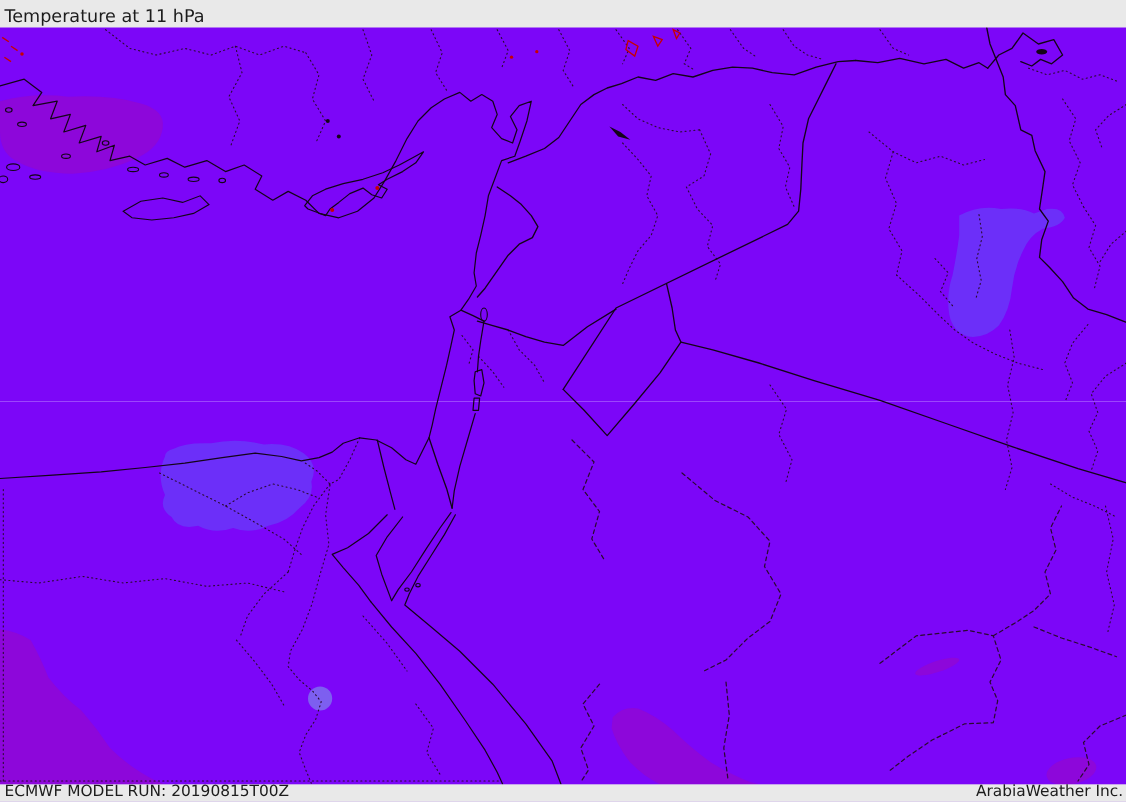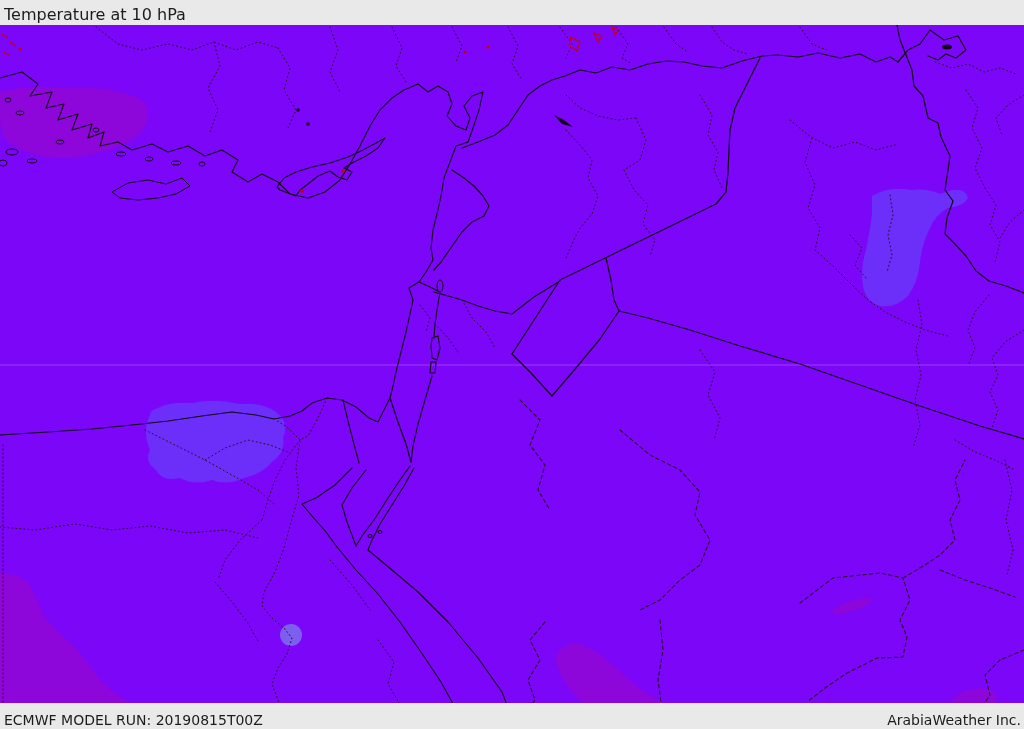--- a/index.html
+++ b/index.html
@@ -7,21 +7,21 @@
     position:relative;width:1024px;height:729px;overflow:hidden;
     font-family:"DejaVu Sans","Liberation Sans",sans-serif;
     background:var(--base-shade,#7c06f8);
   }
   .bar{
     position:absolute;left:0;width:1024px;background:var(--bar-background,#e9e9e9);
     color:var(--bar-text,#1c1c1c);display:flex;justify-content:space-between;align-items:flex-end;
     box-sizing:border-box;z-index:5;
   }
   #topbar{top:0;height:25px;font-size:16px;padding:0 3px 1px 4px;}
-  #botbar{bottom:0;height:26px;font-size:14px;padding:0 3px 1px 4px;}
+  #botbar{bottom:0;height:16px;font-size:14px;padding:0 3px 1px 4px;}
   .bar span{white-space:nowrap;}
   svg{position:absolute;top:0;left:0;z-index:1;}
   .base{fill:var(--base-shade,#7c06f8);}
   .warm{fill:var(--warm-shade,#8d07da);stroke:none;}
   .cool{fill:var(--cool-shade,#6c2ff9);stroke:none;}
   .coolest{fill:var(--coolest-shade,#7d5ff0);stroke:none;}
   .coast{fill:none;stroke:var(--border-line,#140418);stroke-width:1.1;stroke-linejoin:round;stroke-linecap:round;}
   .isl{fill:none;stroke:var(--border-line,#140418);stroke-width:1;}
   .border{fill:none;stroke:var(--border-line,#140418);stroke-width:1.2;stroke-linejoin:round;stroke-linecap:round;}
   .admin{fill:none;stroke:var(--admin-line,#2a0a2e);stroke-width:1;stroke-dasharray:1 3;stroke-linecap:round;}
@@ -174,21 +174,21 @@
       <circle class="redfill" cx="465" cy="52" r="1.5"></circle>
       <circle class="redfill" cx="488" cy="47" r="1.5"></circle>
       <path class="blk" d="M554,115 L564,120 L573,127 L562,124 Z"></path>
       <circle class="blk" cx="298" cy="110" r="1.8"></circle>
       <circle class="blk" cx="308" cy="124" r="1.8"></circle>
       <ellipse class="blk" cx="947" cy="47" rx="5" ry="2.5"></ellipse>
     </g>
   </svg>
 
   <div class="bar" id="topbar">
-    <span>Temperature at 10 hPa</span>
+    <span>Temperature at 11 hPa</span>
   </div>
 
   <div class="bar" id="botbar">
     <span>ECMWF MODEL RUN: 20190815T00Z</span>
     <span>ArabiaWeather Inc.</span>
   </div>
 
 </div>
 
 </body></html>

